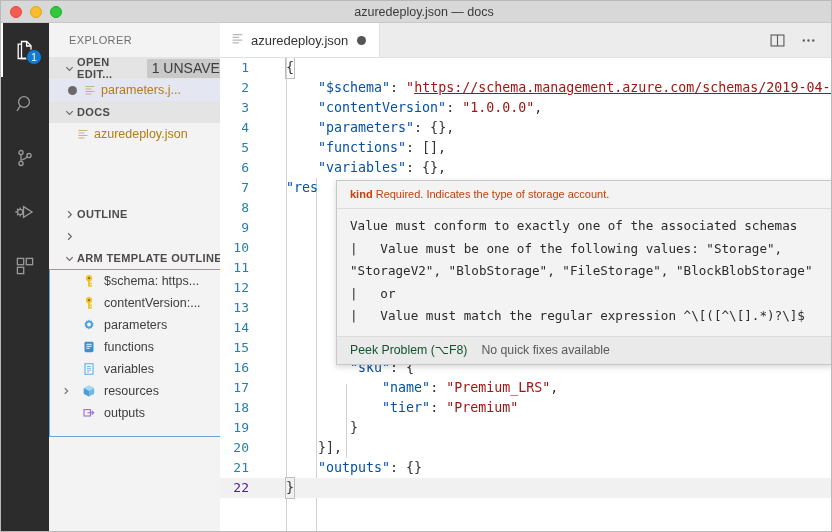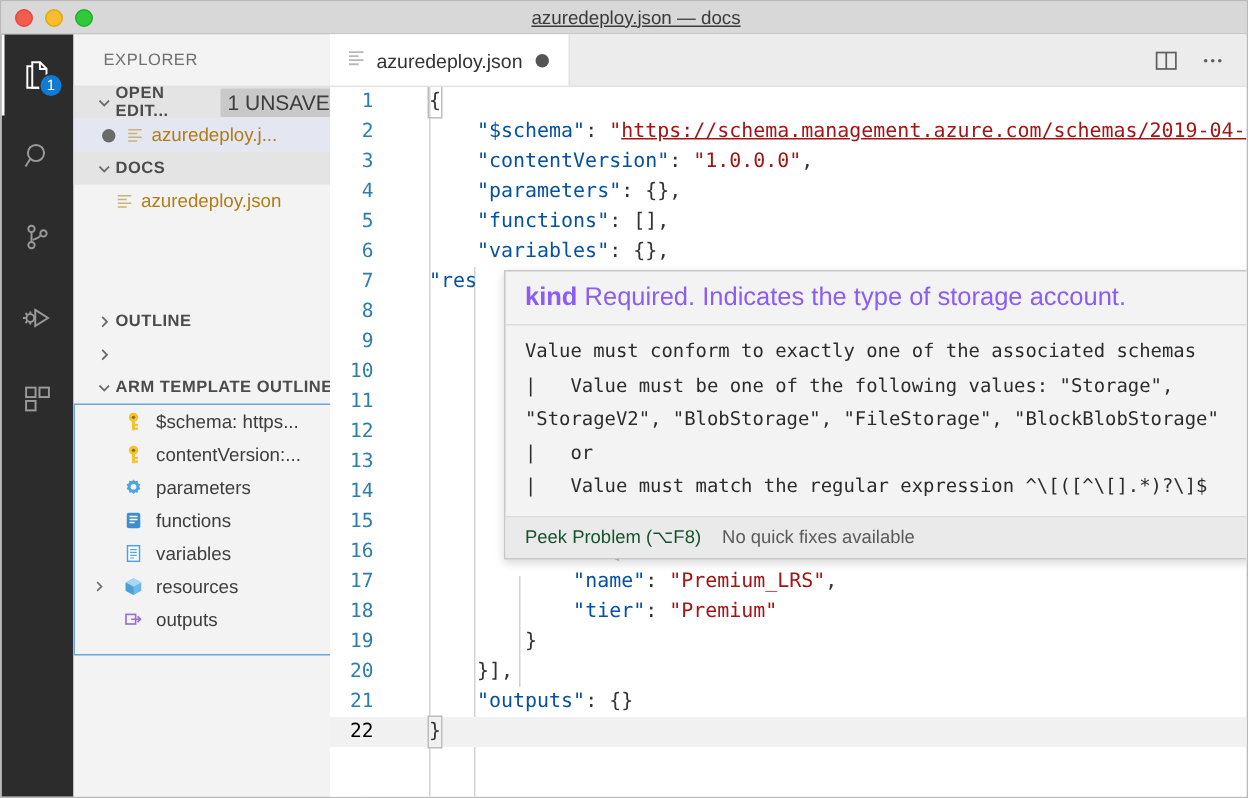--- a/index.html
+++ b/index.html
@@ -28,21 +28,20 @@
   }
   #traffic { display: flex; gap: 8px; padding-left: 9px; }
   .light { width: 12px; height: 12px; border-radius: 50%; }
   .light.red    { background: #f35c4e; border: 1px solid #e2483d; }
   .light.yellow { background: #f7bd2e; border: 1px solid #e0a90f; }
   .light.green  { background: #2fc93a; border: 1px solid #1db128; }
   #window-title {
     position: absolute; left: 16px; right: 0; text-align: center;
     font-size: 12.5px; color: #3a3a3a;
     pointer-events: none;
-    text-decoration: underline;
   }
 
   
   #activitybar {
     position: absolute; top: 22px; left: 0;
     width: 48px; height: 509px;
     background: #2c2c2c;
   }
   .act-item {
     position: relative;
@@ -177,21 +176,21 @@
     white-space: pre;
     display: flex;
   }
   .ln {
     width: 44px; text-align: right; padding-right: 15px;
     color: #2b7fa8; flex: none;
     font-size: 13px;
   }
   .ltext { position: relative; flex: 1; padding-left: 22px; }
   .cur-line { background: #f1f1f1; }
-  .cur-line .ln { color: #000000; }
+  .cur-line .ln { color: #4c1d95; }
   .tok-key { color: #0451a5; }
   .tok-str { color: #a31515; }
   .tok-pun { color: #333; }
   .tok-link { color: #a31515; text-decoration: underline; }
   .sel { background: #dbe8f5; }
   .squig {
     border-bottom: 2px dotted #c9a227;
     padding-bottom: 1px;
   }
   
@@ -213,21 +212,21 @@
     left: 116px; top: 122px;
     width: 497px;
     background: #f3f3f3;
     border: 1px solid #c8c8c8;
     box-shadow: 0 2px 6px rgba(0,0,0,.16);
     z-index: 20;
     font-family: "Liberation Sans", sans-serif;
   }
   #hover-head {
     padding: 7px 18px 8px 13px;
-    font-size: 17px; color: #8b5cf6;
+    font-size: 11px; color: #c2410c;
     border-bottom: 1px solid #dcdcdc;
   }
   #hover-head b { font-weight: bold; }
   #hover-body {
     padding: 6px 10px 8px 13px;
     font-family: "DejaVu Sans Mono", "Liberation Mono", monospace;
     font-size: 12.6px;
     line-height: 22.5px;
     color: #2b2b2b;
     border-bottom: 1px solid #dcdcdc;
@@ -326,21 +325,21 @@
       <span class="unsaved-badge">1 UNSAVED</span>
     </div>
 
     <div class="file-row selected">
       <span class="dirty-dot"></span>
       <span class="file-icon">
         <svg width="12" height="12" viewBox="0 0 12 12" fill="none" stroke="#c9b37a" stroke-width="1.1">
           <path d="M1.5 2.5h9M1.5 5h6M1.5 7.5h9M1.5 10h6"></path>
         </svg>
       </span>
-      <span class="file-name">azuredeploy.j...</span>
+      <span class="file-name">parameters.j...</span>
       <span class="prob-count">1</span>
     </div>
 
     <div class="section-header">
       <span class="twisty">
         <svg width="11" height="11" viewBox="0 0 12 12" fill="none" stroke="#6a6a6a" stroke-width="1.3">
             <path d="M2.5 4.5 6 8l3.5-3.5"></path>
           </svg>
       </span>
       <span class="sec-label">DOCS</span>

